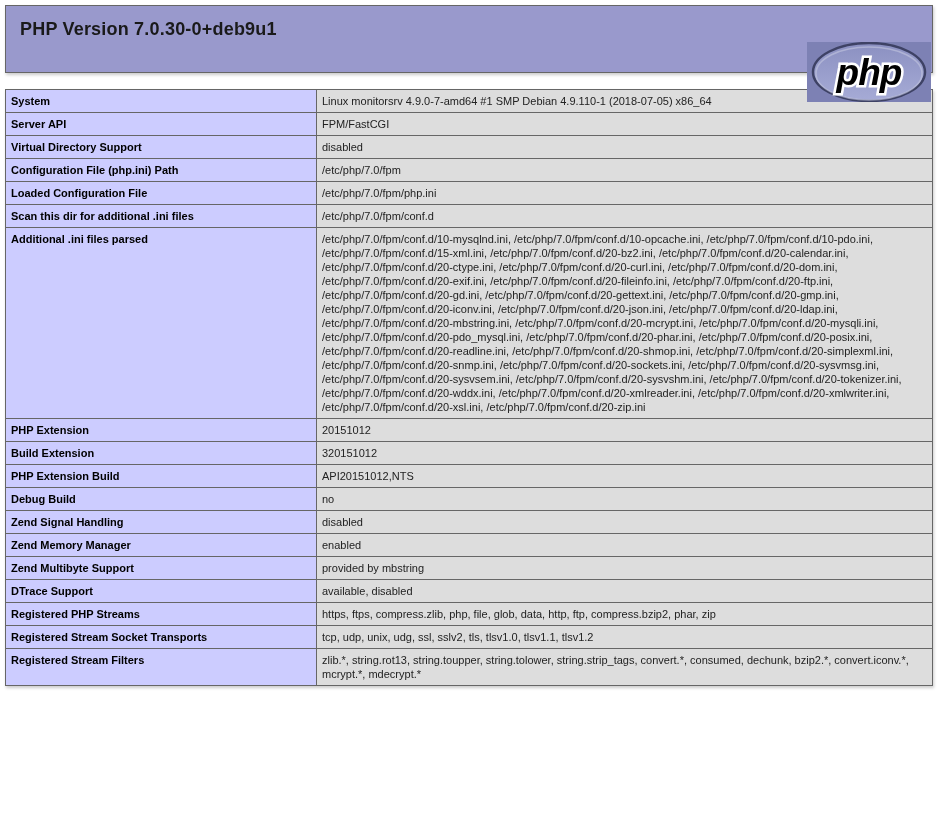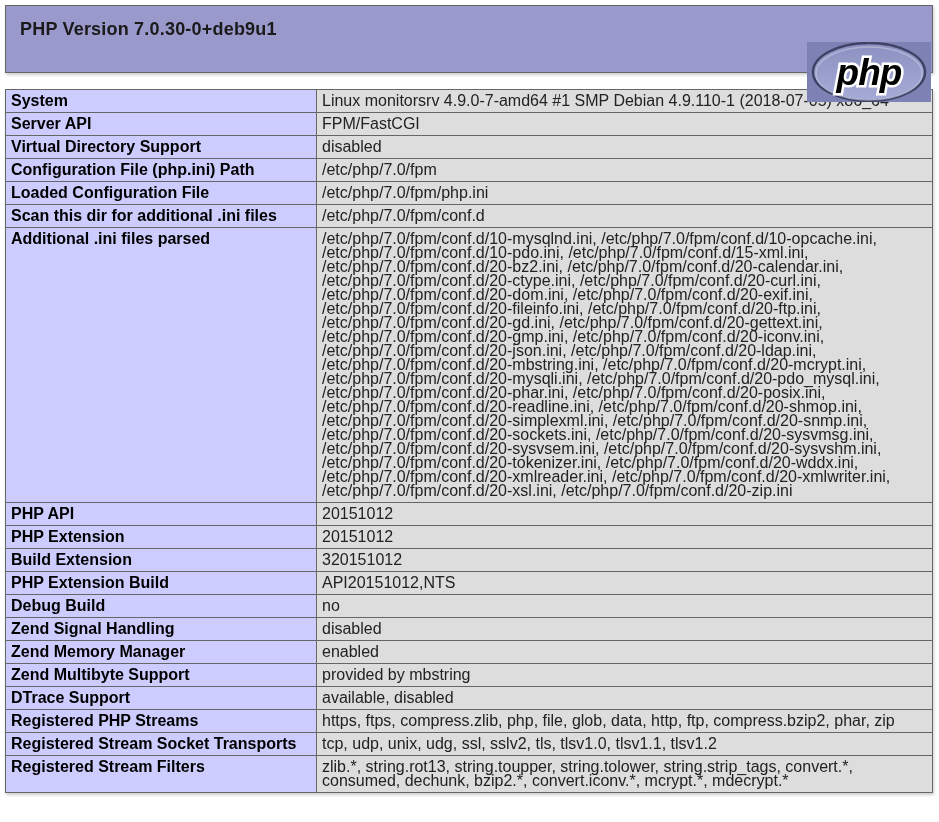--- a/index.html
+++ b/index.html
@@ -36,21 +36,21 @@
     letter-spacing:0.2px;
   }
   .logo{position:absolute;top:4px;right:1px;display:block;margin-top:32px;}
   table.info{
     border-collapse:collapse;
     width:928px;
     background:var(--value-bg);
   }
   table.info td{
     border:1px solid var(--border);
-    font-size:16px;line-height:14px;
+    font-size:11px;line-height:14px;
     vertical-align:baseline;
     padding:4px 5px;
   }
   td.e{
     background:var(--label-bg);
     font-weight:bold;
     width:311px;
     color:#000;
   }
   td.v{
@@ -114,24 +114,20 @@
   <tr>
     <td class="e">Scan this dir for additional .ini files</td>
     <td class="v">/etc/php/7.0/fpm/conf.d</td>
   </tr>
 
   <tr>
     <td class="e">Additional .ini files parsed</td>
     <td class="v">/etc/php/7.0/fpm/conf.d/10-mysqlnd.ini, /etc/php/7.0/fpm/conf.d/10-opcache.ini, /etc/php/7.0/fpm/conf.d/10-pdo.ini, /etc/php/7.0/fpm/conf.d/15-xml.ini, /etc/php/7.0/fpm/conf.d/20-bz2.ini, /etc/php/7.0/fpm/conf.d/20-calendar.ini, /etc/php/7.0/fpm/conf.d/20-ctype.ini, /etc/php/7.0/fpm/conf.d/20-curl.ini, /etc/php/7.0/fpm/conf.d/20-dom.ini, /etc/php/7.0/fpm/conf.d/20-exif.ini, /etc/php/7.0/fpm/conf.d/20-fileinfo.ini, /etc/php/7.0/fpm/conf.d/20-ftp.ini, /etc/php/7.0/fpm/conf.d/20-gd.ini, /etc/php/7.0/fpm/conf.d/20-gettext.ini, /etc/php/7.0/fpm/conf.d/20-gmp.ini, /etc/php/7.0/fpm/conf.d/20-iconv.ini, /etc/php/7.0/fpm/conf.d/20-json.ini, /etc/php/7.0/fpm/conf.d/20-ldap.ini, /etc/php/7.0/fpm/conf.d/20-mbstring.ini, /etc/php/7.0/fpm/conf.d/20-mcrypt.ini, /etc/php/7.0/fpm/conf.d/20-mysqli.ini, /etc/php/7.0/fpm/conf.d/20-pdo_mysql.ini, /etc/php/7.0/fpm/conf.d/20-phar.ini, /etc/php/7.0/fpm/conf.d/20-posix.ini, /etc/php/7.0/fpm/conf.d/20-readline.ini, /etc/php/7.0/fpm/conf.d/20-shmop.ini, /etc/php/7.0/fpm/conf.d/20-simplexml.ini, /etc/php/7.0/fpm/conf.d/20-snmp.ini, /etc/php/7.0/fpm/conf.d/20-sockets.ini, /etc/php/7.0/fpm/conf.d/20-sysvmsg.ini, /etc/php/7.0/fpm/conf.d/20-sysvsem.ini, /etc/php/7.0/fpm/conf.d/20-sysvshm.ini, /etc/php/7.0/fpm/conf.d/20-tokenizer.ini, /etc/php/7.0/fpm/conf.d/20-wddx.ini, /etc/php/7.0/fpm/conf.d/20-xmlreader.ini, /etc/php/7.0/fpm/conf.d/20-xmlwriter.ini, /etc/php/7.0/fpm/conf.d/20-xsl.ini, /etc/php/7.0/fpm/conf.d/20-zip.ini</td>
   </tr>
 
-  <tr>
-    <td class="e">PHP API</td>
-    <td class="v">20151012</td>
-  </tr>
 
   <tr>
     <td class="e">PHP Extension</td>
     <td class="v">20151012</td>
   </tr>
 
   <tr>
     <td class="e">Build Extension</td>
     <td class="v">320151012</td>
   </tr>

